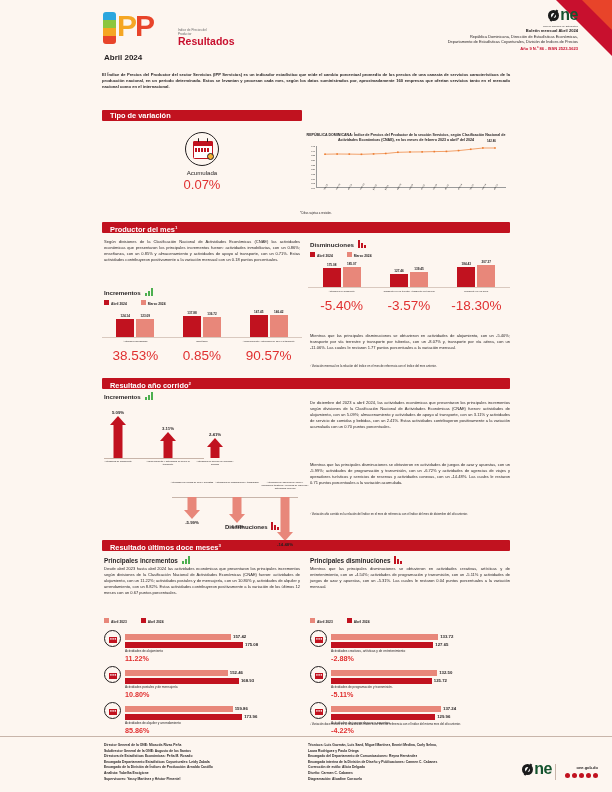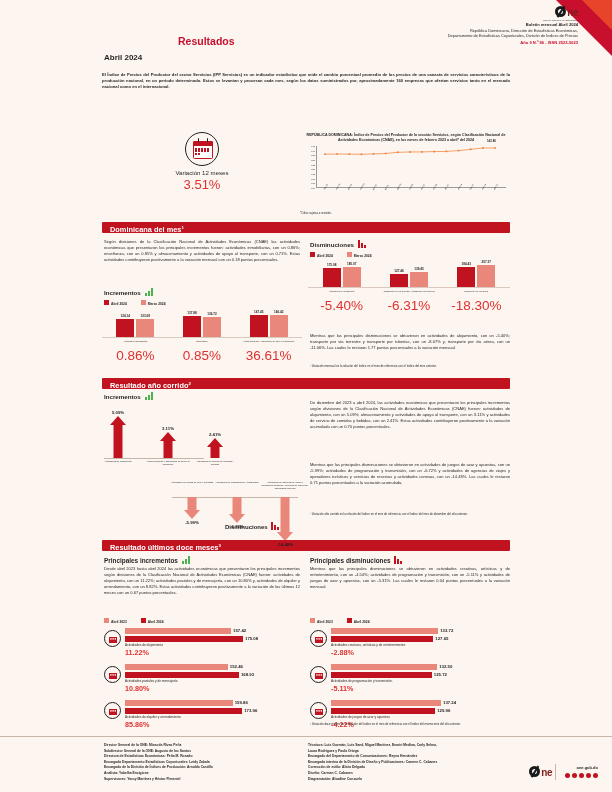--- a/index.html
+++ b/index.html
@@ -20,21 +20,21 @@
   .logo-bars { position:absolute; left:0; top:2px; width:13px; height:32px; display:flex; flex-direction:column; border-radius:3px; overflow:hidden;}
   .logo-bars i { flex:1; display:block; }
   .ipp-text { position:absolute; left:14px; top:0px; font-size:30px; font-weight:bold; letter-spacing:-2px; color:#f5a623; line-height:32px; }
   .ipp-text span.p2 { color:#e8442a; }
   .ipp-sub { position:absolute; left:75px; top:19px; font-size:3.1px; line-height:3.6px; color:#6b6b6b; width:40px; }
   .servicios { position:absolute; left:178px; top:35px; font-size:10.5px; font-weight:bold; color:#c8102e; }
   .abril { position:absolute; left:104px; top:53px; font-size:8px; font-weight:bold; color:#231f20; }
 
   .hdr-right { position:absolute; right:34px; top:6px; text-align:right; width:240px; }
   .one-logo { display:inline-block; position:relative; }
-  .one-word { font-size:10px; font-weight:bold; color:#7f1d1d; letter-spacing:-0.5px; }
+  .one-word { font-size:16px; font-weight:bold; color:#14532d; letter-spacing:-0.5px; }
   .one-circ { display:inline-block; width:11px; height:11px; border-radius:50%; background:#1b1b1b; position:relative; vertical-align:-1px; margin-right:1px;}
   .one-circ::after{content:"";position:absolute;left:3px;top:3px;width:5px;height:5px;border-radius:50%;background:#fff;}
   .one-circ::before{content:"";position:absolute;left:4.5px;top:-1px;width:1.6px;height:13px;background:#1b1b1b;transform:rotate(32deg);z-index:2;}
   .one-tag { font-size:2.3px; color:#333; letter-spacing:.1px; margin-top:.5px;}
   .hdr-line { font-size:4.1px; font-weight:bold; color:#231f20; line-height:6px; }
   .hdr-line2 { font-size:3.9px; color:#231f20; line-height:5.4px; }
   .hdr-year { font-size:4.1px; font-weight:bold; color:#c8102e; margin-top:2px;}
   .corner { position:absolute; right:0; top:0; width:56px; height:56px; overflow:hidden;}
   .corner i{position:absolute;display:block;}
   .c1{right:0;top:0;border-style:solid;border-width:0 56px 56px 0;border-color:transparent #c8102e transparent transparent;}
@@ -95,21 +95,21 @@
   .arrow-up .head { position:absolute; left:50%; transform:translateX(-50%); width:0;height:0;border-left:8px solid transparent;border-right:8px solid transparent;border-bottom:9px solid #c1121f;}
   .arrow-dn .stem { position:absolute; left:50%; transform:translateX(-50%); background:#e8877a; width:9px; }
   .arrow-dn .head { position:absolute; left:50%; transform:translateX(-50%); width:0;height:0;border-left:8px solid transparent;border-right:8px solid transparent;border-top:9px solid #e8877a;}
   .ac-val { position:absolute; font-size:4.3px; font-weight:bold; color:#231f20; text-align:center; }
   .ac-cap { position:absolute; font-size:2.3px; line-height:2.9px; color:#231f20; text-align:center;}
   .ac-axis { position:absolute; border-top:.5px solid #c8b5aa;}
 
   
   .hbar-item { position:absolute; }
   .hb-icon { position:absolute; left:0; top:2px; width:17px;height:17px;border-radius:50%;border:1px solid #231f20;background:#fdf6f0;display:flex;align-items:center;justify-content:center;}
-  .hb-rows { position:absolute; left:21px; top:0; }
+  .hb-rows { position:absolute; left:21px; top:6px; }
   .hb-row { position:relative; height:6px; margin-bottom:1.6px;}
   .hb-row .fill { height:6px; display:block;}
   .hb-row .v { position:absolute; top:.3px; font-size:4.3px; font-weight:bold; color:#231f20; white-space:nowrap;}
   .hb-cap { font-size:3.2px; color:#231f20; margin-top:1px;}
   .hb-pct { font-size:7.2px; font-weight:bold; color:#e03030; margin-top:.5px;}
 
   
   .footer { position:absolute; left:0; bottom:0; width:612px; height:56px; background:#fdf6f0; border-top:.6px solid #c8b5aa;}
   .f-col { position:absolute; font-size:3.35px; line-height:5.6px; color:#231f20; font-weight:bold;}
   .f-one { position:absolute; right:60px; bottom:14px; }
@@ -122,62 +122,72 @@
 <body>
 
 <div class="page">
 
   <div class="hdr">
     <div class="corner">
       <i class="c1"></i>
         <i class="c2"></i>
     </div>
 
+    <div class="logo-ipp">
+      <div class="logo-bars">
+        <i style="background:#2ba6de"></i>
+          <i style="background:#8cc63f"></i>
+          <i style="background:#f5a623"></i>
+          <i style="background:#e8442a"></i>
+      </div>
+      <div class="ipp-text">P<span class="p2">P</span></div>
+      <div class="ipp-sub">Índice de Precios del Productor</div>
+    </div>
     <div class="servicios">Resultados</div>
     <div class="abril">Abril 2024</div>
 
     <div class="hdr-right">
       <div class="one-logo">
         <span class="one-circ"></span><span class="one-word">ne</span>
         <div class="one-tag">Oficina Nacional de Estadística</div>
       </div>
       <div class="hdr-line">Boletín mensual Abril 2024</div>
       <div class="hdr-line2">República Dominicana, Dirección de Estadísticas Económicas,</div>
       <div class="hdr-line2">Departamento de Estadísticas Coyunturales, División de Índices de Precios</div>
       <div class="hdr-year">Año 9 N.º 86 - ISSN 2523-5623</div>
     </div>
   </div>
 
   <div class="intro">El Índice de Precios del Productor del sector Servicios (IPP Servicios) es un indicador estadístico que mide el cambio porcentual promedio de los precios de una canasta de servicios característicos de la producción nacional, en un periodo determinado. Estos se levantan y procesan cada mes, según los datos suministrados por, aproximadamente 160 empresas que ofertan servicios tanto en el mercado nacional como en el internacional.</div>
 
+  <div class="secbar" style="left:102px;top:110px;width:200px;">Tipo de variación</div>
   <div class="tv">
     <div class="cols">
       <div class="col">
         <div class="cal">
           <div class="body"></div>
             <div class="top"></div>
             <div class="ring r1"></div>
             <div class="ring r2"></div>
           <div class="grid">
               <i></i>
               <i></i>
               <i></i>
               <i></i>
               <i></i>
               <i></i>
               <i></i>
               <i></i>
               <i></i>
               <i></i>
-              <i></i>
-              <i></i>
             </div>
-        </div>
-        <div class="lbl">Variación 12 meses</div>
-        <div class="val">3.51%</div>
+          <div class="dot"></div>
+        </div>
+        <div class="lbl">Acumulada</div>
+        <div class="val">0.07%</div>
       </div>
     </div>
   </div>
 
   <div class="chartbox">
     <div class="chart-title">REPÚBLICA DOMINICANA: Índice de Precios del Productor de la sección Servicios, según Clasificación Nacional de Actividades Económicas (CNAE), en los meses de febrero 2023 a abril* del 2024</div>
     <div class="chart-area" id="chart-area">
       <div class="yaxis" id="yaxis">
           <span style="top: 42px;">100</span>
           <span style="top: 37.3333px;">105</span>
@@ -224,21 +234,21 @@
         <span style="left: 128.429px; top: 1px;">dic-23</span>
         <span style="left: 140.571px; top: 1px;">ene-24</span>
         <span style="left: 152.714px; top: 1px;">feb-24</span>
         <span style="left: 164.857px; top: 1px;">mar-24</span>
         <span style="left: 177px; top: 1px;">abr-24</span>
       </div>
     <div class="chart-note">*Cifras sujetas a revisión.</div>
   </div>
 
   <div class="secbar" style="left:102px;top:222px;width:408px;">
-    <span>Dominicana del mes</span><sup>1</sup>
+    <span>Productor del mes</span><sup>1</sup>
   </div>
 
   <div class="rm-txt" style="left:104px;top:239px;width:196px;">Según divisiones de la Clasificación Nacional de Actividades Económicas (CNAE) las actividades económicas que presentaron los principales incrementos fueron: actividades inmobiliarias, con un 0.86%; enseñanza, con un 0.85% y almacenamiento y actividades de apoyo al transporte, con un 0.71%. Estas actividades contribuyeron positivamente a la variación mensual con un 0.18 puntos porcentuales.</div>
 
   <div class="grp-title" style="left:104px;top:288px;">
     <span>Incrementos</span>
     <svg width="9" height="8" style="vertical-align:-1px;margin-left:2px">
         <rect x="0" y="5" width="2" height="3" fill="#4caf50"></rect>
         <rect x="3" y="3" width="2" height="5" fill="#4caf50"></rect>
         <rect x="6" y="0" width="2" height="8" fill="#4caf50"></rect>
@@ -587,25 +597,25 @@
     <div class="divider-v" style="right:56px;bottom:12px;height:16px;"></div>
     <div class="f-web">one.gob.do</div>
     <div class="f-soc">
       <i></i>
         <i></i>
         <i></i>
         <i></i>
         <i></i>
     </div>
   </div>
-<div class="bigpct" style="left: 102px; width: 66.6667px; top: 348px;">0.86%</div>
+<div class="bigpct" style="left: 102px; width: 66.6667px; top: 348px;">38.53%</div>
     <div class="bigpct" style="left: 168.667px; width: 66.6667px; top: 348px;">0.85%</div>
-    <div class="bigpct" style="left: 235.333px; width: 66.6667px; top: 348px;">36.61%</div>
+    <div class="bigpct" style="left: 235.333px; width: 66.6667px; top: 348px;">90.57%</div>
     <div class="bigpct" style="left: 308px; width: 67.3333px; top: 298px;">-5.40%</div>
-    <div class="bigpct" style="left: 375.333px; width: 67.3333px; top: 298px;">-6.31%</div>
+    <div class="bigpct" style="left: 375.333px; width: 67.3333px; top: 298px;">-3.57%</div>
     <div class="bigpct" style="left: 442.667px; width: 67.3333px; top: 298px;">-18.30%</div>
     <div class="ac-val" style="left: 100px; top: 410px; width: 36px;">5.09%</div>
     <div class="ac-cap" style="left: 96px; top: 460px; width: 44px;">Actividades de alojamiento</div>
     <div class="ac-val" style="left: 150px; top: 426px; width: 36px;">3.11%</div>
     <div class="ac-cap" style="left: 146px; top: 460px; width: 44px;">Almacenamiento y actividades de apoyo al transporte</div>
     <div class="ac-val" style="left: 197px; top: 432px; width: 36px;">2.41%</div>
     <div class="ac-cap" style="left: 193px; top: 460px; width: 44px;">Actividades de servicio de comidas y bebidas</div>
     <div class="ac-val" style="left: 172px; top: 520px; width: 40px;">-5.99%</div>
     <div class="ac-cap" style="left: 168px; top: 481px; width: 48px;">Actividades de juegos de azar y apuestas</div>
     <div class="ac-val" style="left: 217px; top: 524px; width: 40px;">-6.72%</div>

